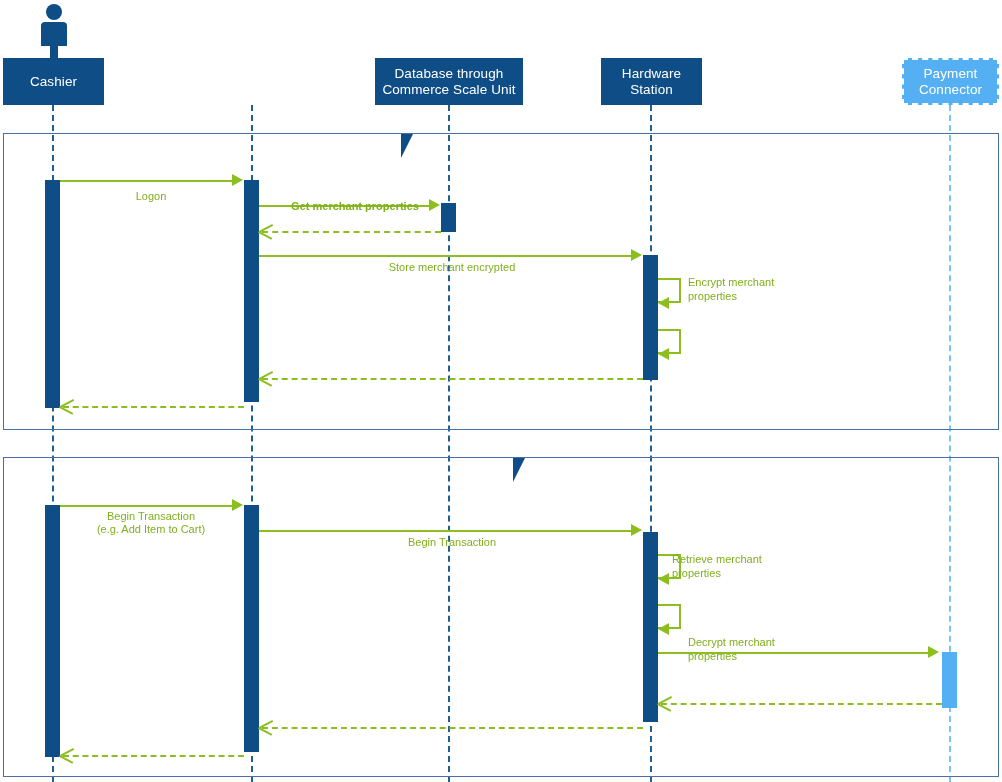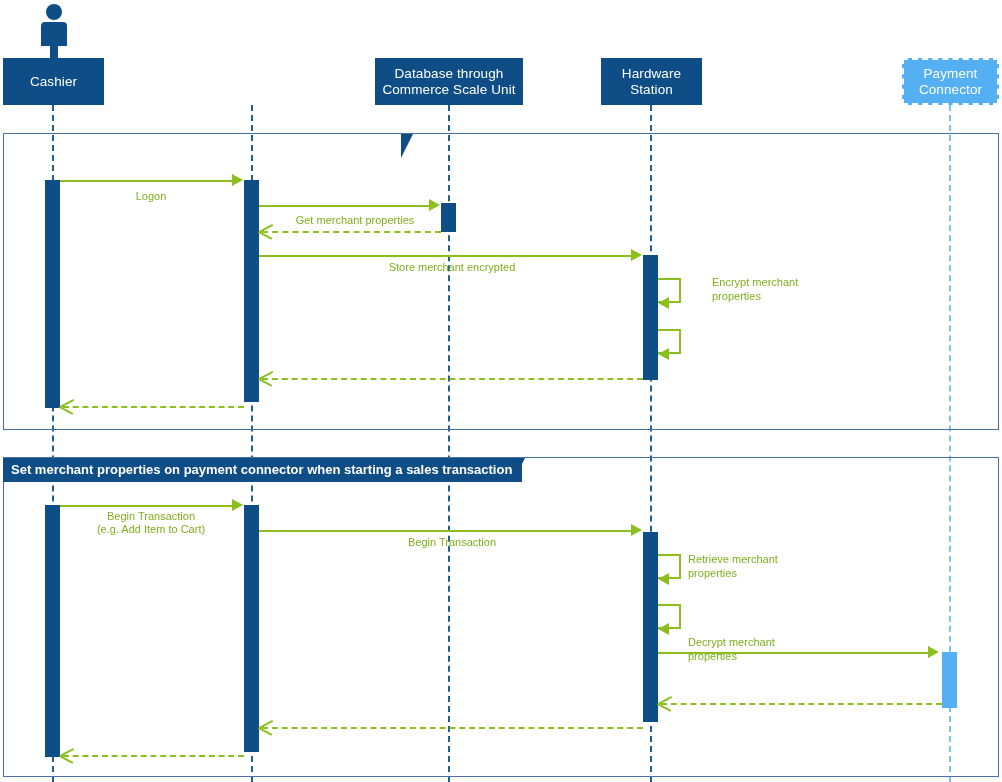--- a/index.html
+++ b/index.html
@@ -92,64 +92,63 @@
   <div class="activation" style="left:244px;top:180px;width:15px;height:222px;"></div>
   <div class="activation" style="left:441px;top:203px;width:15px;height:29px;"></div>
   <div class="activation" style="left:643px;top:255px;width:15px;height:125px;"></div>
 
   <div class="msg-line" style="left:60px;top:180px;width:177px;"></div>
   <div class="arrow-right" style="left:232px;top:174px;"></div>
   <div class="msg-label" style="left:62px;top:190px;width:178px;">Logon</div>
 
   <div class="msg-line" style="left:259px;top:205px;width:174px;"></div>
   <div class="arrow-right" style="left:429px;top:199px;"></div>
-  <div class="msg-label" style="left:260px;top:214px;width:190px;">Get merchant properties</div>
+  <div class="msg-label" style="left:260px;top:200px;width:190px;font-weight:bold;">Get merchant properties</div>
 
   <div class="msg-line dashed" style="left:262px;top:231px;width:179px;"></div>
   <div class="arrow-left-open" style="left:259px;top:224px;"></div>
 
   <div class="msg-line" style="left:259px;top:255px;width:376px;"></div>
   <div class="arrow-right" style="left:631px;top:249px;"></div>
   <div class="msg-label" style="left:357px;top:261px;width:190px;">Store merchant encrypted</div>
 
   <div class="selfcall" style="left:658px;top:278px;width:23px;height:25px;"></div>
   <div class="arrow-left-solid" style="left:658px;top:297px;"></div>
-  <div class="selfcall-label" style="left:688px;top:276px;width:150px;margin-left:24px;">Encrypt merchant
+  <div class="selfcall-label" style="left:688px;top:276px;width:150px;">Encrypt merchant
 properties</div>
 
   <div class="selfcall" style="left:658px;top:329px;width:23px;height:25px;"></div>
   <div class="arrow-left-solid" style="left:658px;top:348px;"></div>
 
   <div class="msg-line dashed" style="left:262px;top:378px;width:381px;"></div>
   <div class="arrow-left-open" style="left:259px;top:371px;"></div>
 
   <div class="msg-line dashed" style="left:63px;top:406px;width:181px;"></div>
   <div class="arrow-left-open" style="left:60px;top:399px;"></div>
 
   <div class="fragment" style="left:3px;top:457px;width:996px;height:320px;"></div>
-  <div class="frag-tab" style="left:3px;top:458px;">Set merchant properties on payment connector when starting a sales transaction</div>
   <div class="frag-tab-notch" style="left:513px;top:458px;"></div>
 
   <div class="activation" style="left:45px;top:505px;width:15px;height:252px;"></div>
   <div class="activation" style="left:244px;top:505px;width:15px;height:247px;"></div>
   <div class="activation" style="left:643px;top:532px;width:15px;height:190px;"></div>
   <div class="activation light" style="left:942px;top:652px;width:15px;height:56px;"></div>
 
   <div class="msg-line" style="left:60px;top:505px;width:177px;"></div>
   <div class="arrow-right" style="left:232px;top:499px;"></div>
   <div class="msg-label" style="left:62px;top:510px;width:178px;">Begin Transaction
 (e.g. Add Item to Cart)</div>
 
   <div class="msg-line" style="left:259px;top:530px;width:376px;"></div>
   <div class="arrow-right" style="left:631px;top:524px;"></div>
   <div class="msg-label" style="left:357px;top:536px;width:190px;">Begin Transaction</div>
 
   <div class="selfcall" style="left:658px;top:554px;width:23px;height:25px;"></div>
   <div class="arrow-left-solid" style="left:658px;top:573px;"></div>
-  <div class="selfcall-label" style="left:688px;top:553px;width:150px;">Retrieve merchant
+  <div class="selfcall-label" style="left:672px;top:553px;width:150px;">Retrieve merchant
 properties</div>
 
   <div class="selfcall" style="left:658px;top:604px;width:23px;height:25px;"></div>
   <div class="arrow-left-solid" style="left:658px;top:623px;"></div>
   <div class="selfcall-label" style="left:688px;top:636px;width:150px;">Decrypt merchant
 properties</div>
 
   <div class="msg-line" style="left:658px;top:652px;width:272px;"></div>
   <div class="arrow-right" style="left:928px;top:646px;"></div>
 

